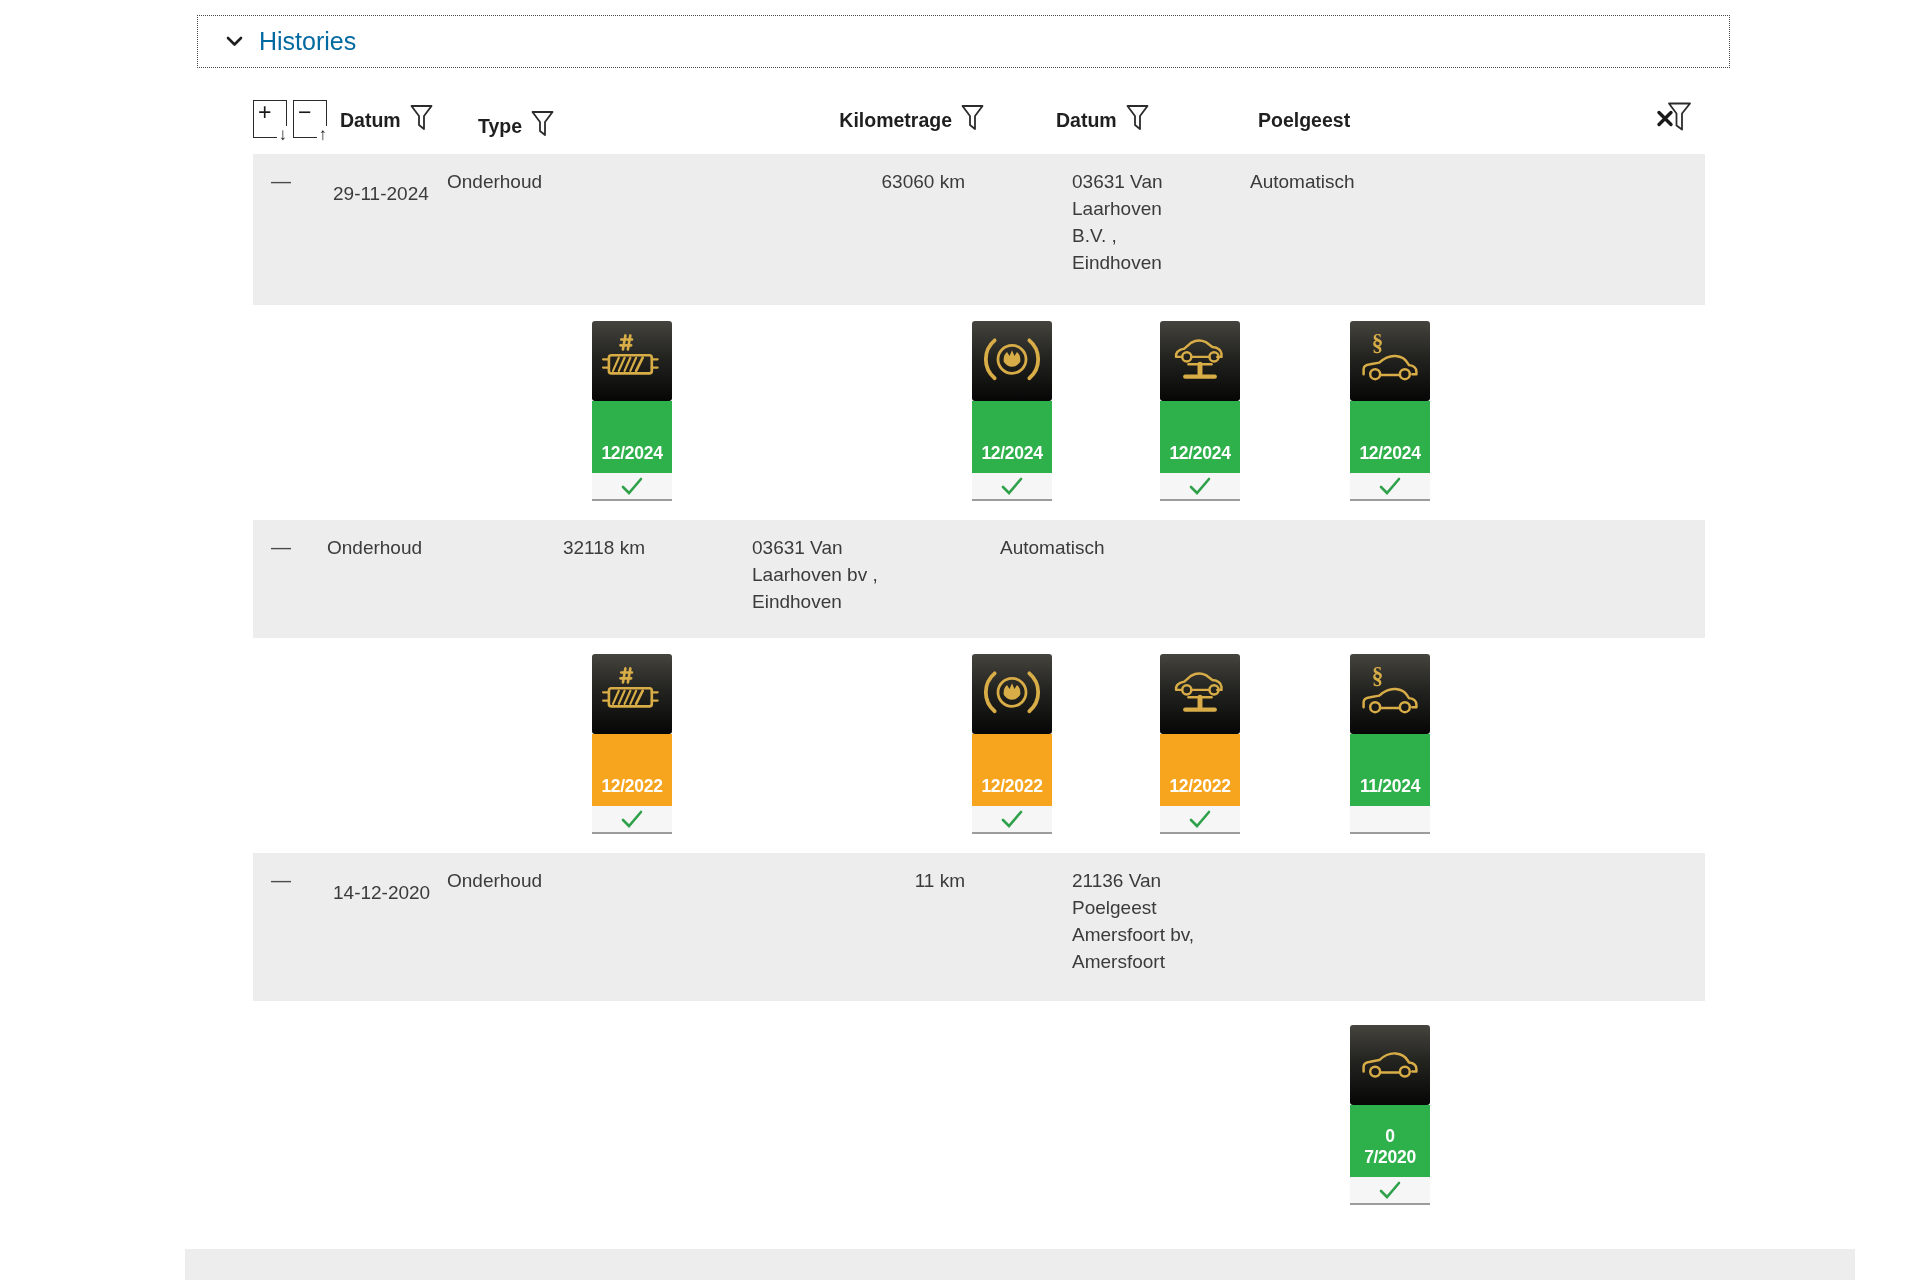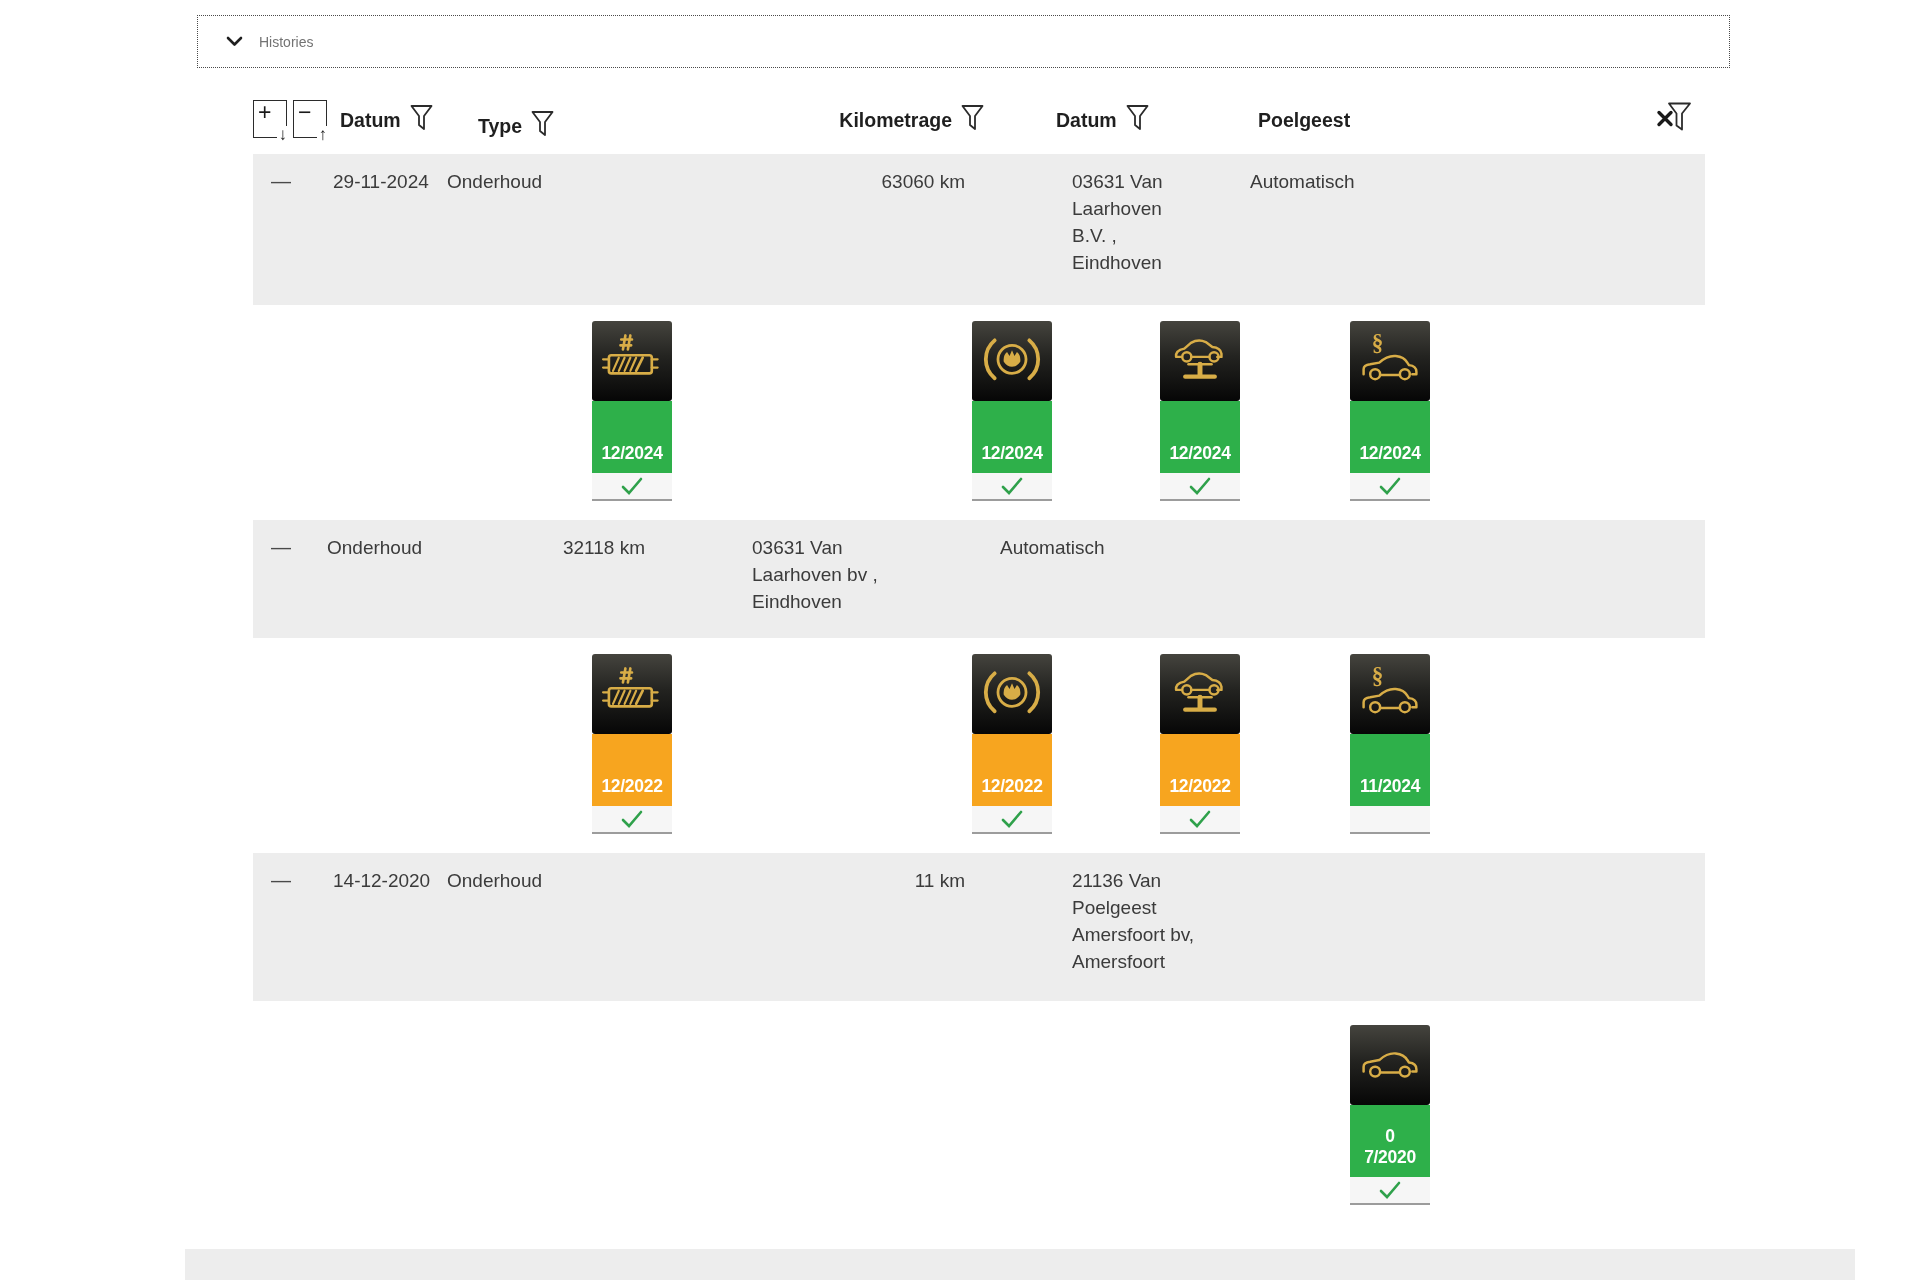--- a/index.html
+++ b/index.html
@@ -7,21 +7,21 @@
     position:relative;width:1920px;height:1280px;background:#ffffff;overflow:hidden;
     font-family:"Liberation Sans","DejaVu Sans",sans-serif;color:#3b3b3b;
   }
   
   .section-box{
     position:absolute;left:197px;top:15px;width:1533px;height:53px;
     border:1px dotted #4a4a4a;box-sizing:border-box;
     display:flex;align-items:center;background:#fff;
   }
   .section-box .chev{margin-left:28px;display:flex;align-items:center;}
-  .section-title{margin-left:16px;font-size:14px;color:#737373;}
+  .section-title{margin-left:16px;font-size:25px;color:#0369a1;}
   
   .tablewrap{position:absolute;left:253px;top:90px;width:1452px;}
   .gridrow{display:grid;grid-template-columns:70px 120px 237px 320px 250px 1fr;}
   
   .thead{position:relative;height:60px;align-items:center;font-size:19.5px;font-weight:600;color:#1f1f1f;}
   .th{display:flex;align-items:center;gap:9px;}
   .th-datum{padding-left:17px;}
   .th-type{padding-left:35px;margin-top:12px;}
   .th-km{justify-content:flex-end;padding-right:16px;}
   .th-dealer{padding-left:56px;}
@@ -31,21 +31,21 @@
   .treebtn .sign{position:absolute;top:-1px;left:4px;font-size:23px;font-weight:400;color:#1a1a1a;line-height:24px;}
   .treebtn .arr{position:absolute;bottom:-6px;right:-1px;font-size:17px;font-weight:700;color:#1a1a1a;background:#fff;line-height:17px;padding-left:2px;}
   .clearfilter{position:absolute;right:12px;top:50%;transform:translateY(-50%);cursor:pointer;}
   
   .hrow{background:#ededed;padding:14px 0;box-sizing:border-box;font-size:19px;line-height:27px;}
   .hrow.row-0{min-height:151px;margin-top:4px;}
   .hrow.row-1{min-height:118px;margin-top:26px;}
   .hrow.row-2{min-height:148px;margin-top:26px;}
   .c-toggle{padding-left:18px;}
   .dash{color:#4a4a4a;font-size:20px;cursor:pointer;}
-  .c-datum{padding-left:10px;}
+  .c-datum{padding-left:10px;margin-top:12px;}
   .c-type{padding-left:4px;}
   .c-km{text-align:right;padding-right:35px;}
   .c-dealer{padding-left:72px;white-space:pre-line;max-width:250px;box-sizing:border-box;}
   .c-overzicht{padding-left:0;}
   
   .badge-strip{position:relative;height:173px;margin-top:16px;}
   .badge-strip.strip-2{margin-top:24px;}
   .badge{position:absolute;top:0;width:80px;cursor:pointer;}
   .icon-box{
     width:80px;height:80px;border-radius:3px;box-sizing:border-box;

